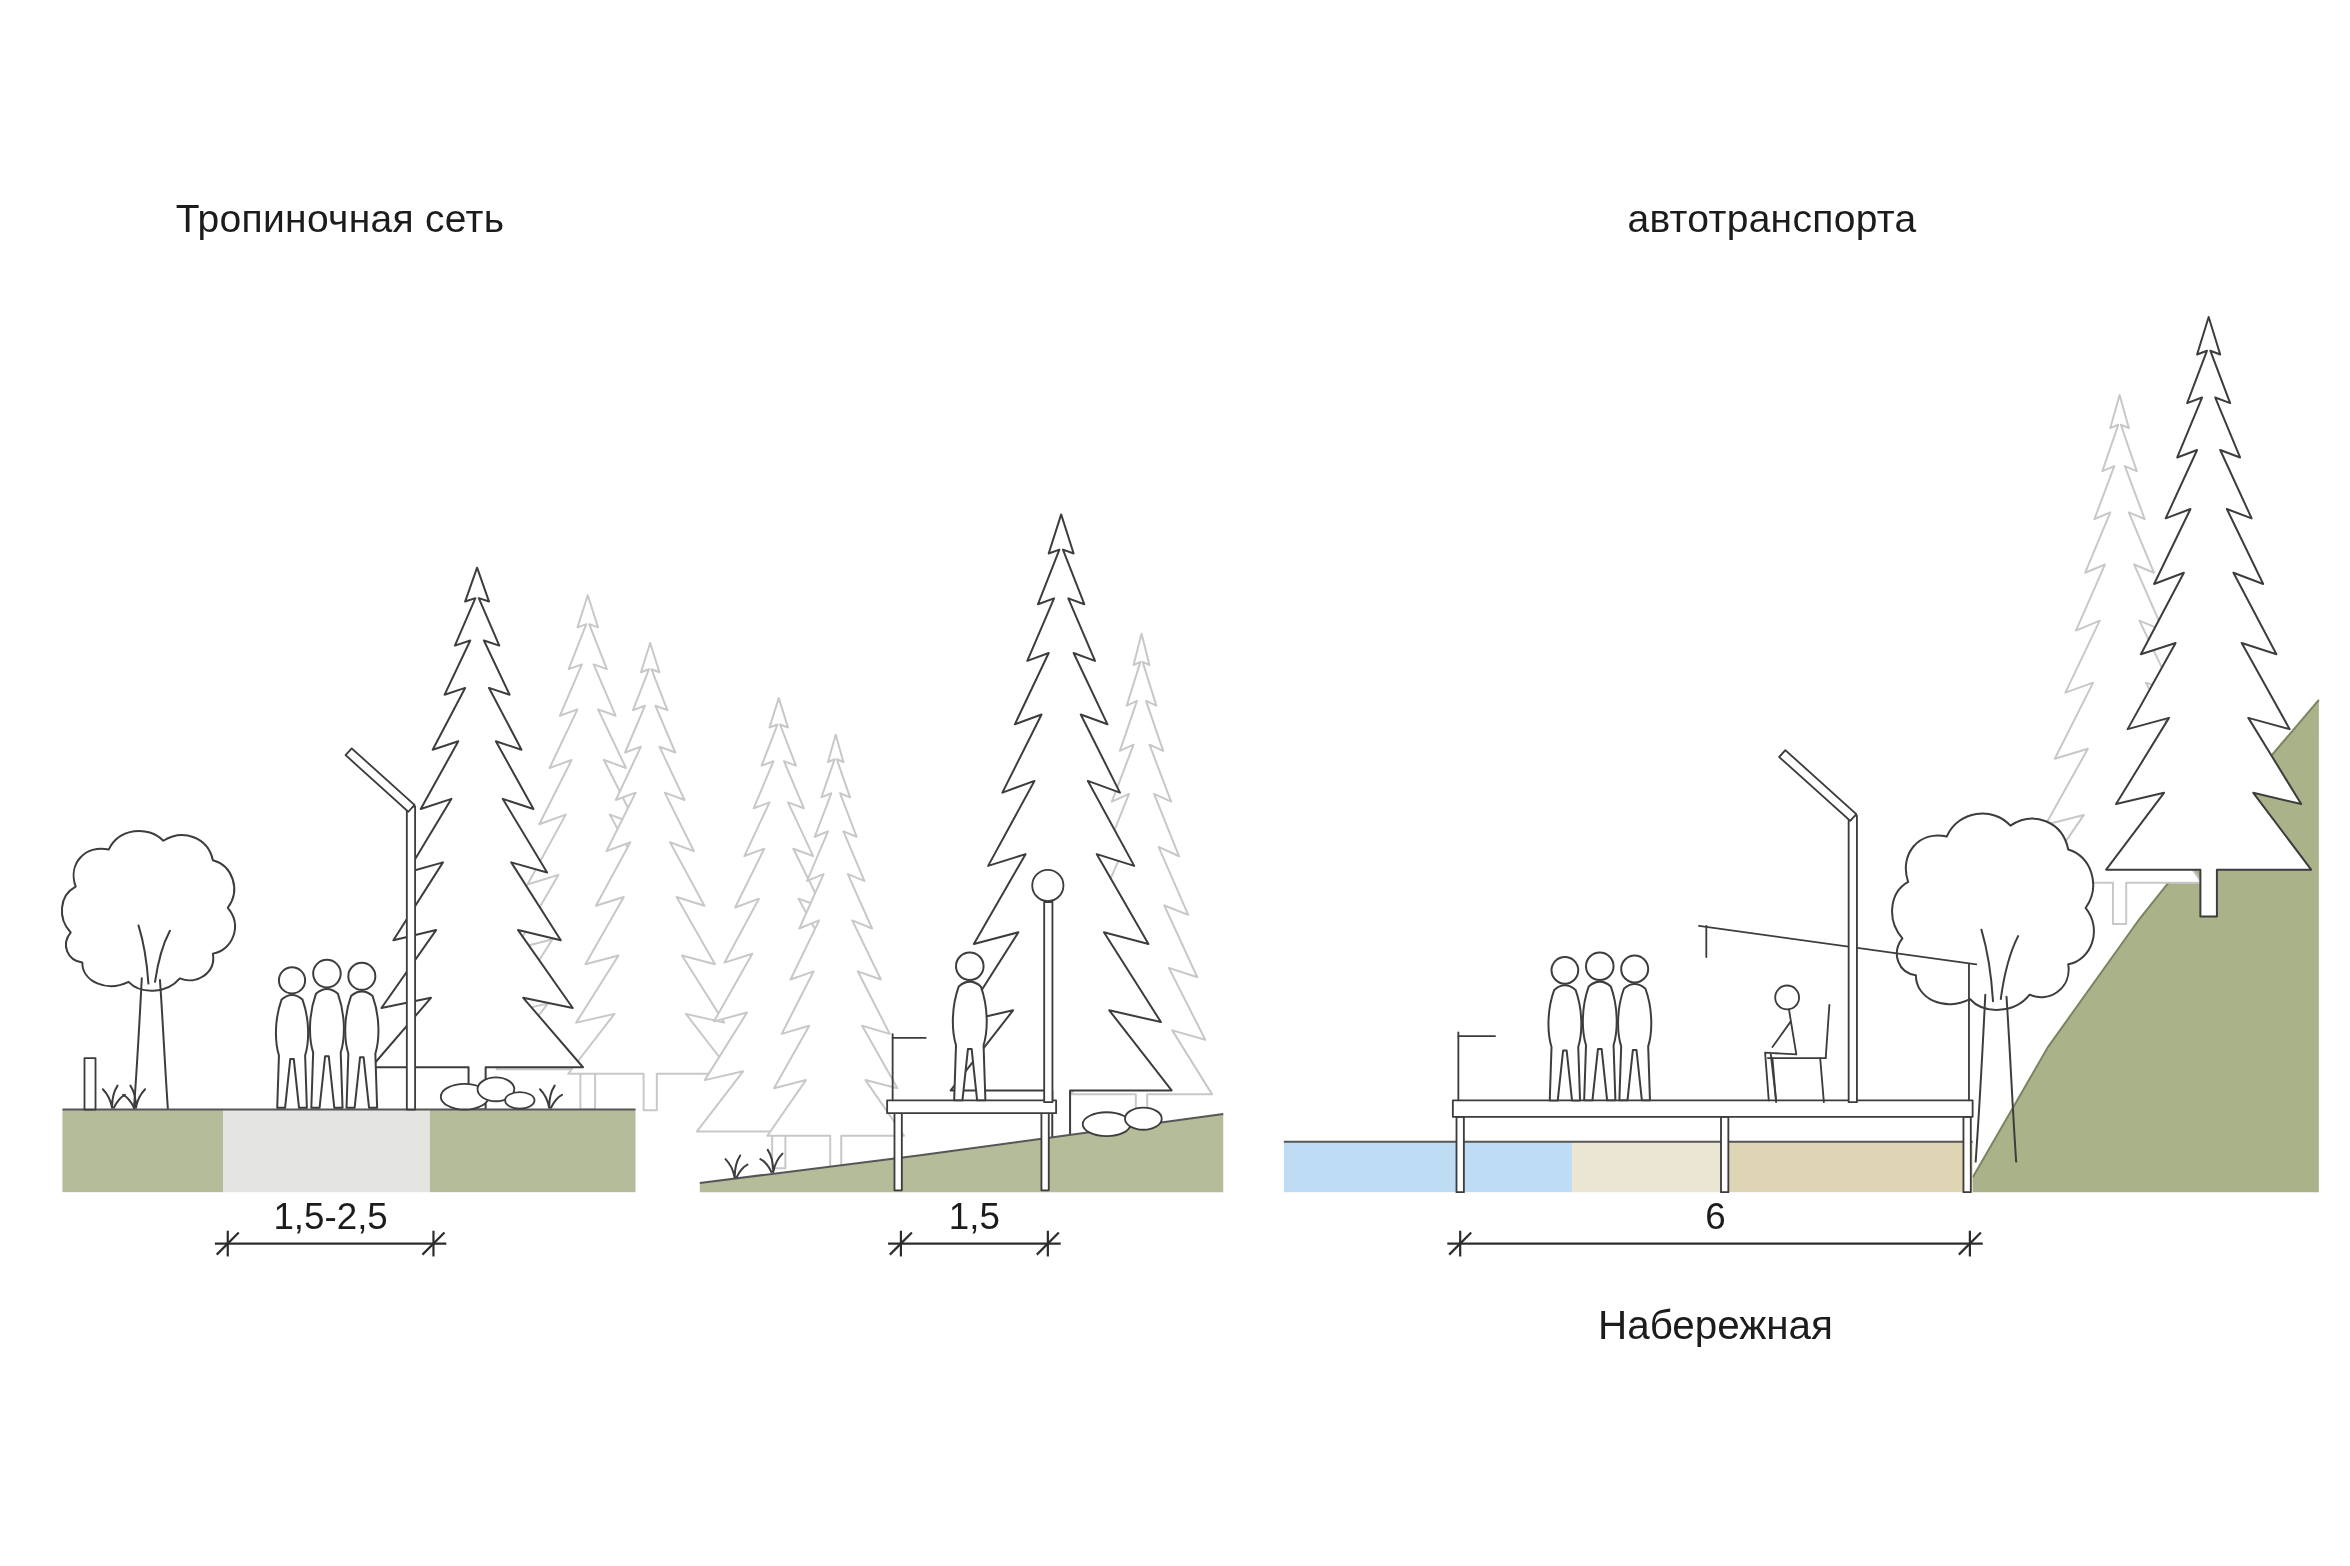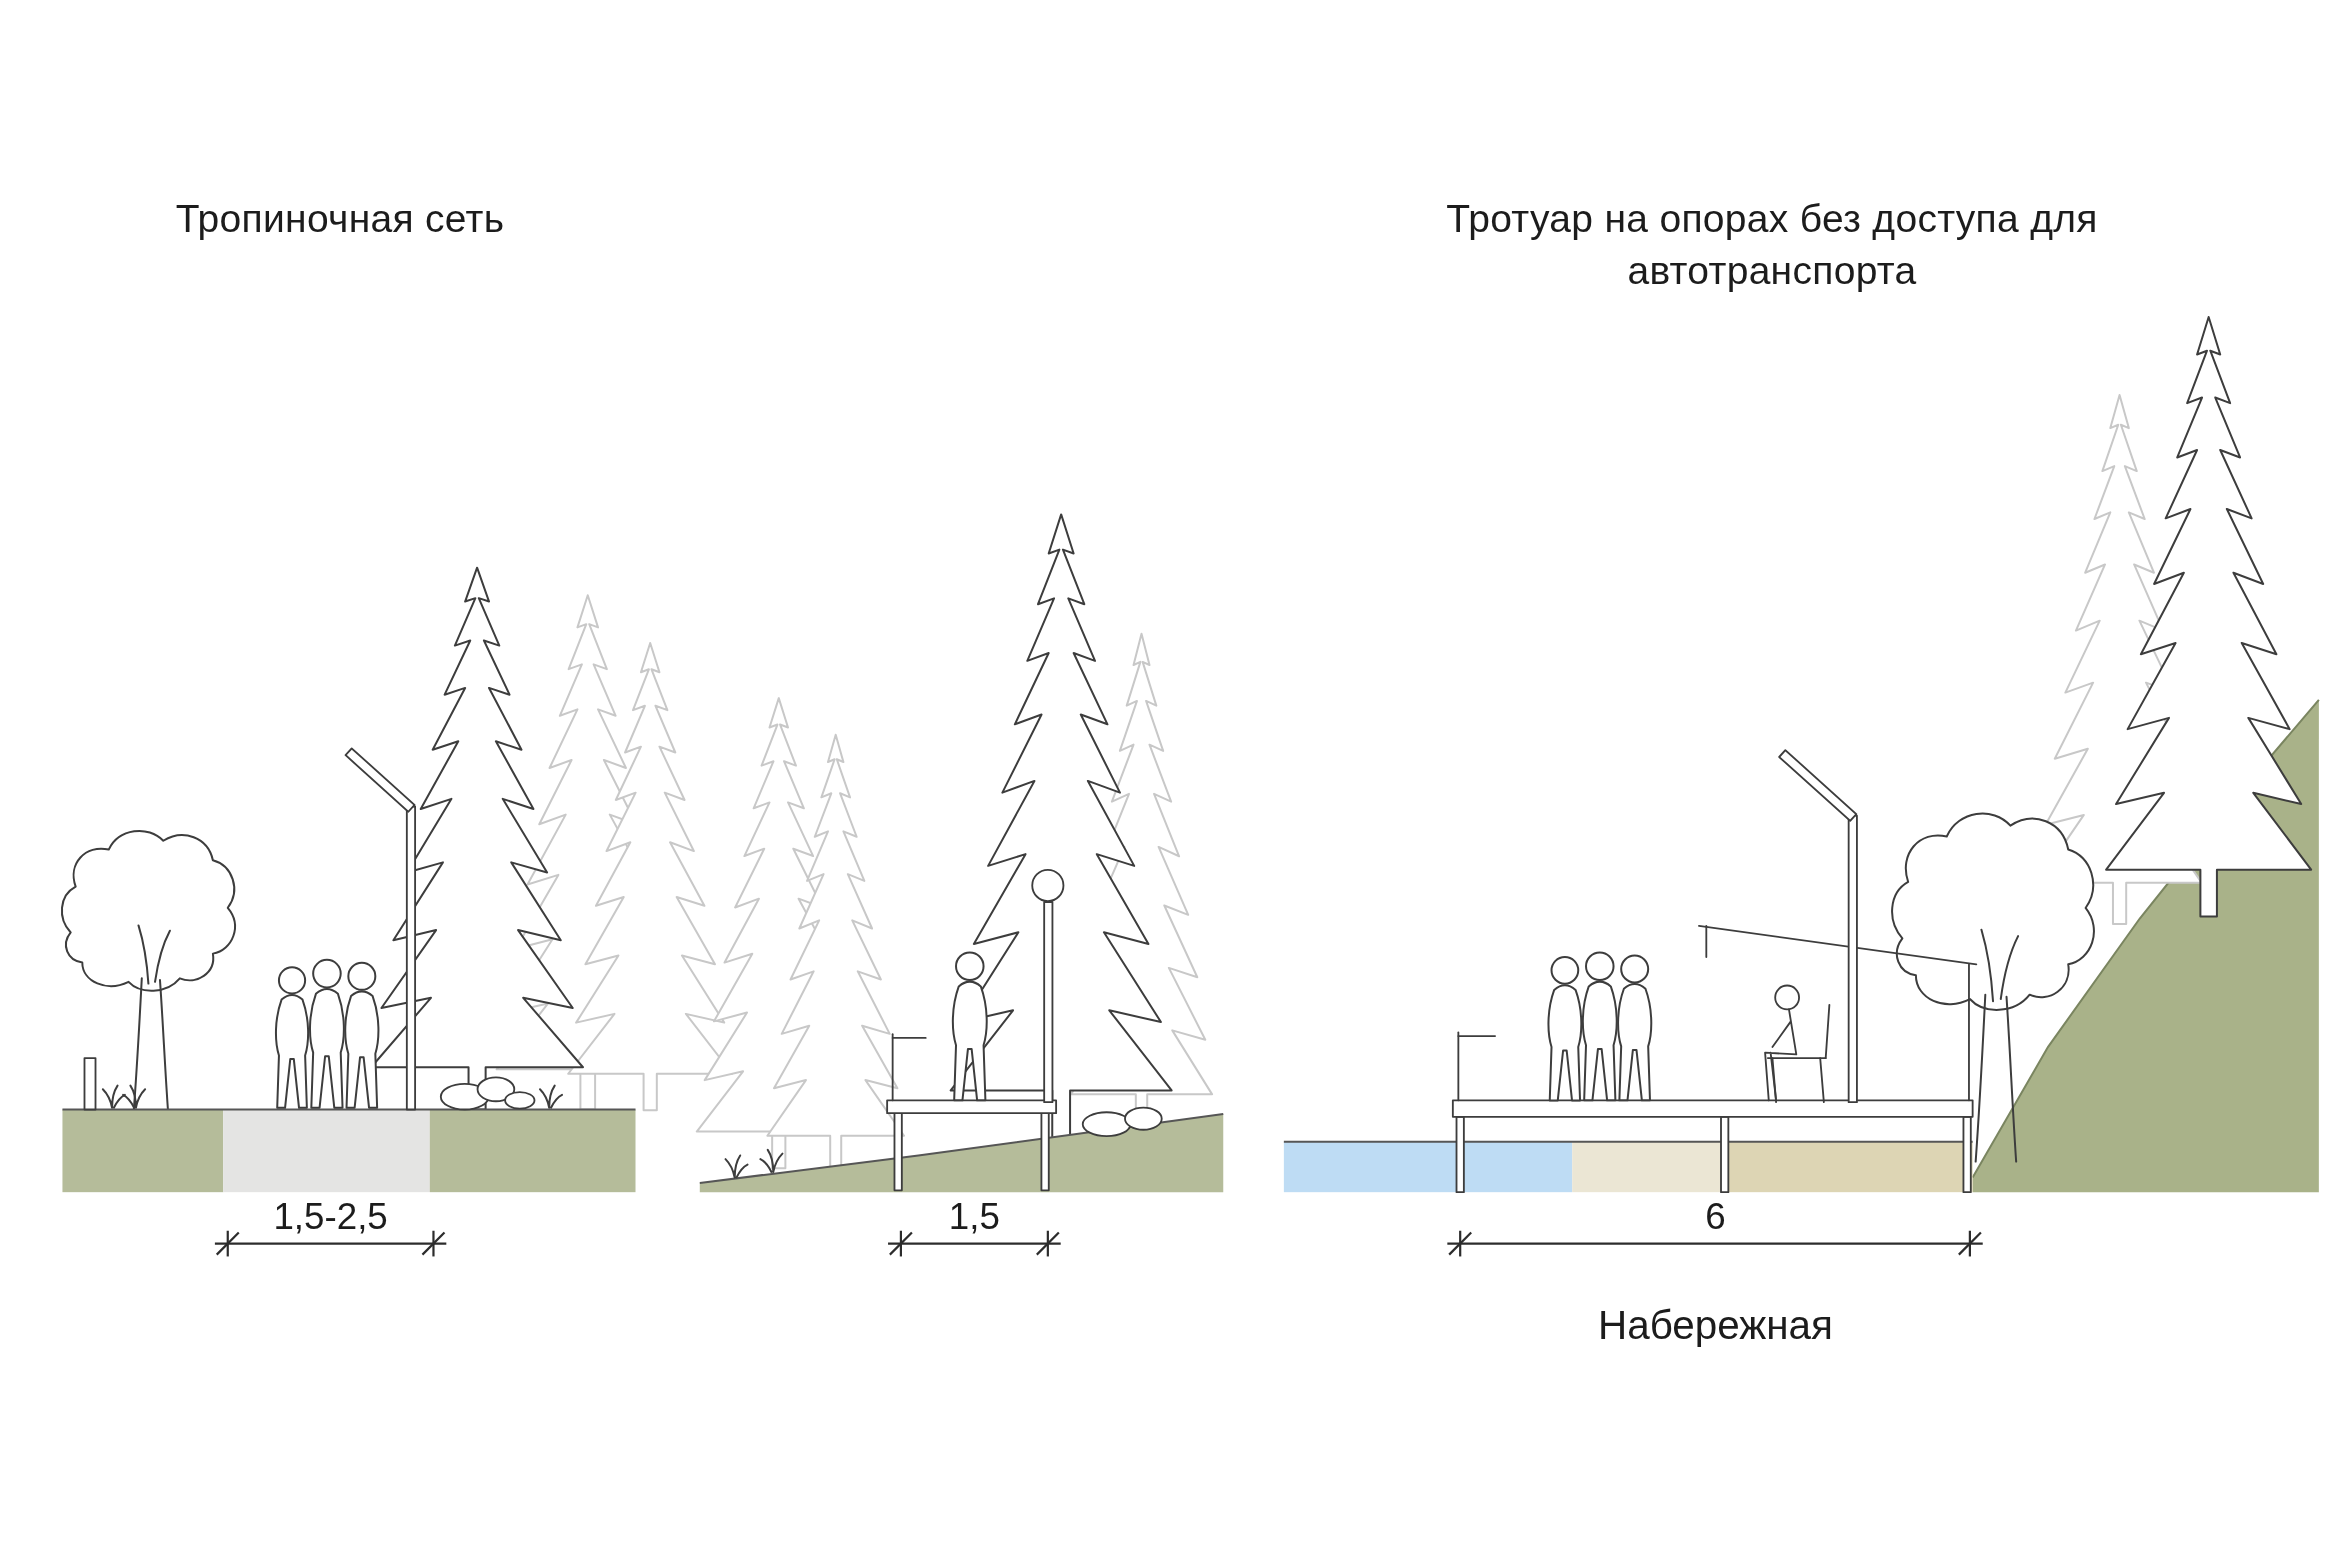--- a/index.html
+++ b/index.html
@@ -44,21 +44,20 @@
 </head>
 <body>
 
 <div class="canvas">
 
   <div class="sec-title" id="title-1">
     <span>Тропиночная сеть</span>
     <span></span>
   </div>
   <div class="sec-title" id="title-3">
-    <span>Тротуар на опорах без доступа для</span>
     <span>автотранспорта</span>
   </div>
 
   <svg width="2351" height="1567" viewBox="0 0 2560 1706">
     <defs>
       <g id="pine">
         <path vector-effect="non-scaling-stroke" fill="#ffffff" d="M150,0 L136,40 L148,36 L124,92 L142,86 L112,150 L136,142 L98,215 L128,205
              L84,285 L120,273 L68,360 L110,348 L52,440 L102,428 L38,520 L96,508 L26,590
              L140,590 L140,640 L160,640 L160,590 L274,590
              L204,508 L262,520 L198,428 L248,440 L190,348 L232,360 L180,273 L216,285

